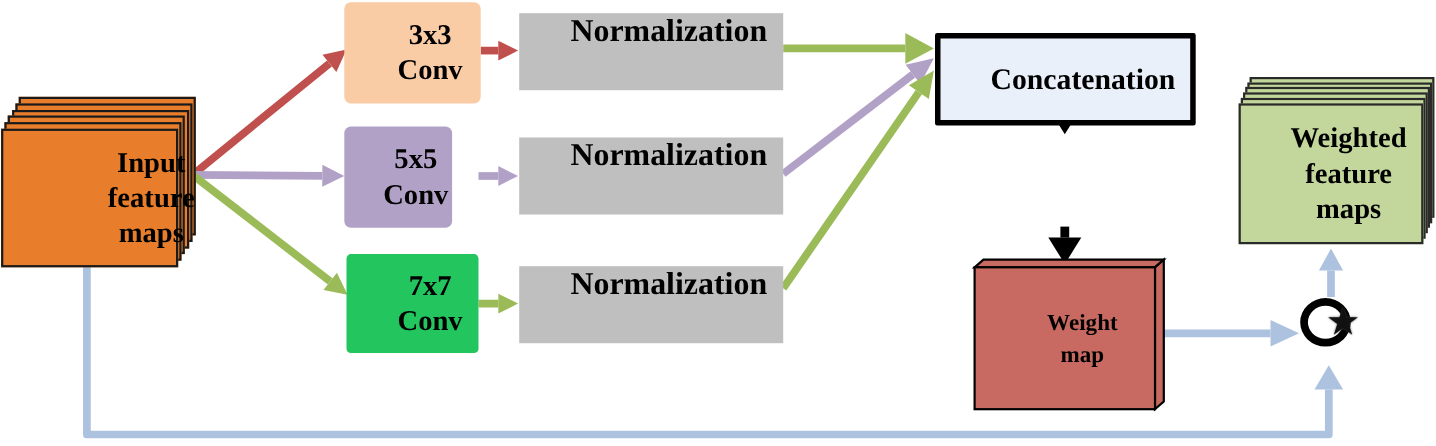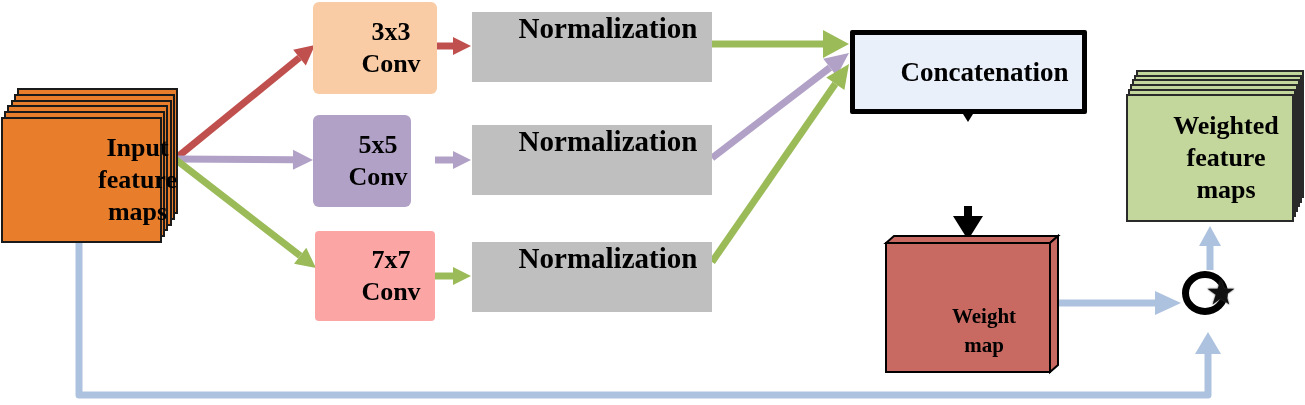--- a/index.html
+++ b/index.html
@@ -18,21 +18,21 @@
   .conv-box{display:flex;align-items:center;justify-content:center;text-align:center;
     border-radius:6px;font-size:26px;line-height:1.25;}
   .conv-box span{display:block;width:80px;}
   .norm-box{display:flex;align-items:flex-start;justify-content:center;text-align:center;
     font-size:29px;background:#BFBFBF;}
   .frame-box{display:flex;align-items:center;justify-content:center;text-align:center;
     border:5px solid #000;border-radius:2px;background:#EAF0FA;}
   #concat-box{font-size:27px;}
   #convsoftmax-box{font-size:29px;}
   #weightmap-label{display:flex;align-items:center;justify-content:center;text-align:center;
-    font-size:21px;line-height:1.35;margin-top:23px;}
+    font-size:21px;line-height:1.35;}
   #weightmap-label span{display:block;width:92px;}
   #multiply-node{width:44px;height:44px;border:7px solid #000;border-radius:50%;
     display:flex;align-items:center;justify-content:center;background:#fff;}
   #multiply-node .star{font-size:31px;line-height:1;color:#111;text-shadow:0 0 2px #444;
     transform:translateY(-1px);}
 </style>
 </head>
 <body>
 
 <div id="canvas">
@@ -83,21 +83,21 @@
   <div class="abs stack-label" style="left:1px;top:117px;width:161px;height:126px;margin-left:40px;">
     <span>Input feature maps</span>
   </div>
 
   <div class="abs conv-box" style="left: 313px; top: 2px; width: 124px; height: 92px; background-color: rgb(249, 204, 166);">
     <span>3x3 Conv</span>
   </div>
   <div class="abs conv-box" style="left: 313px; top: 115px; width: 98px; height: 92px; background-color: rgb(178, 161, 199);">
     <span>5x5 Conv</span>
   </div>
-  <div class="abs conv-box" style="left: 315px; top: 231px; width: 120px; height: 90px; border-radius: 4px; background-color: #fca5a5;">
+  <div class="abs conv-box" style="left: 315px; top: 231px; width: 120px; height: 90px; border-radius: 4px; background-color: #22c55e;">
     <span>7x7 Conv</span>
   </div>
 
   <div class="abs norm-box" style="left:472px;top:12px;width:240px;height:70px;">
     <span>Normalization</span>
   </div>
   <div class="abs norm-box" style="left:472px;top:125px;width:240px;height:70px;">
     <span>Normalization</span>
   </div>
   <div class="abs norm-box" style="left:472px;top:242px;width:240px;height:70px;">

